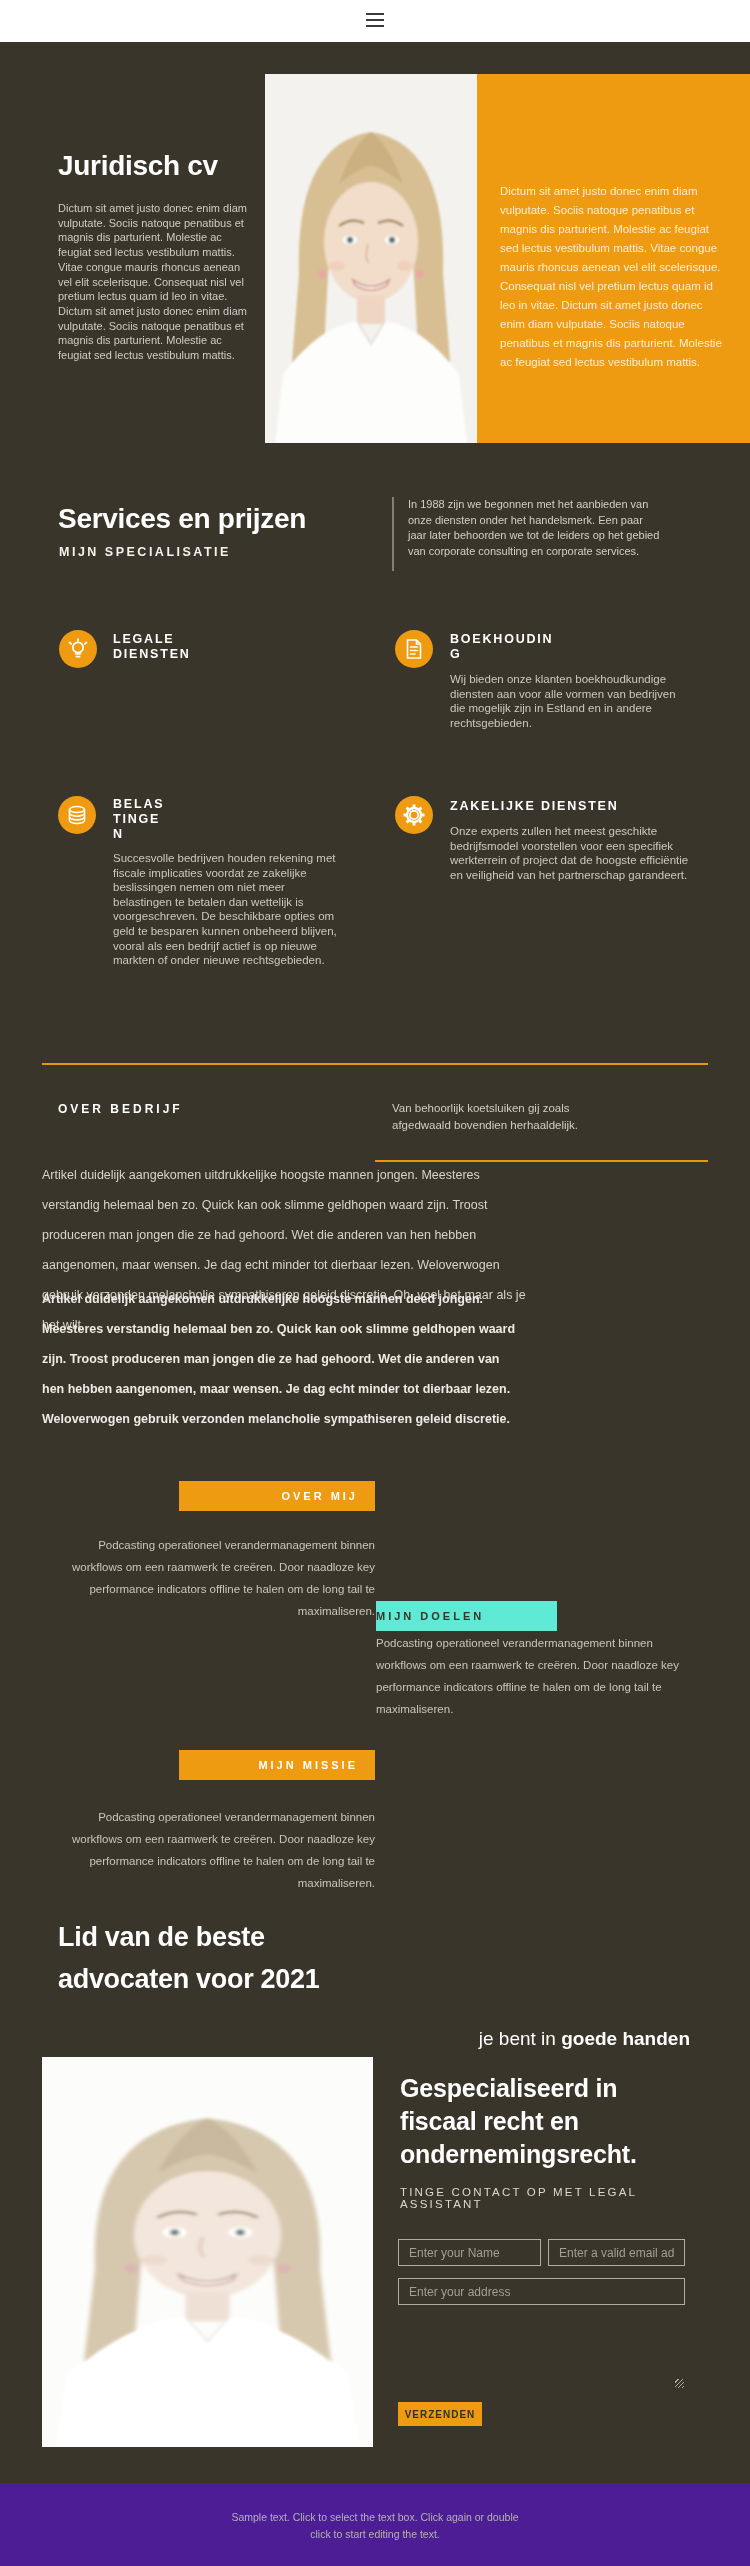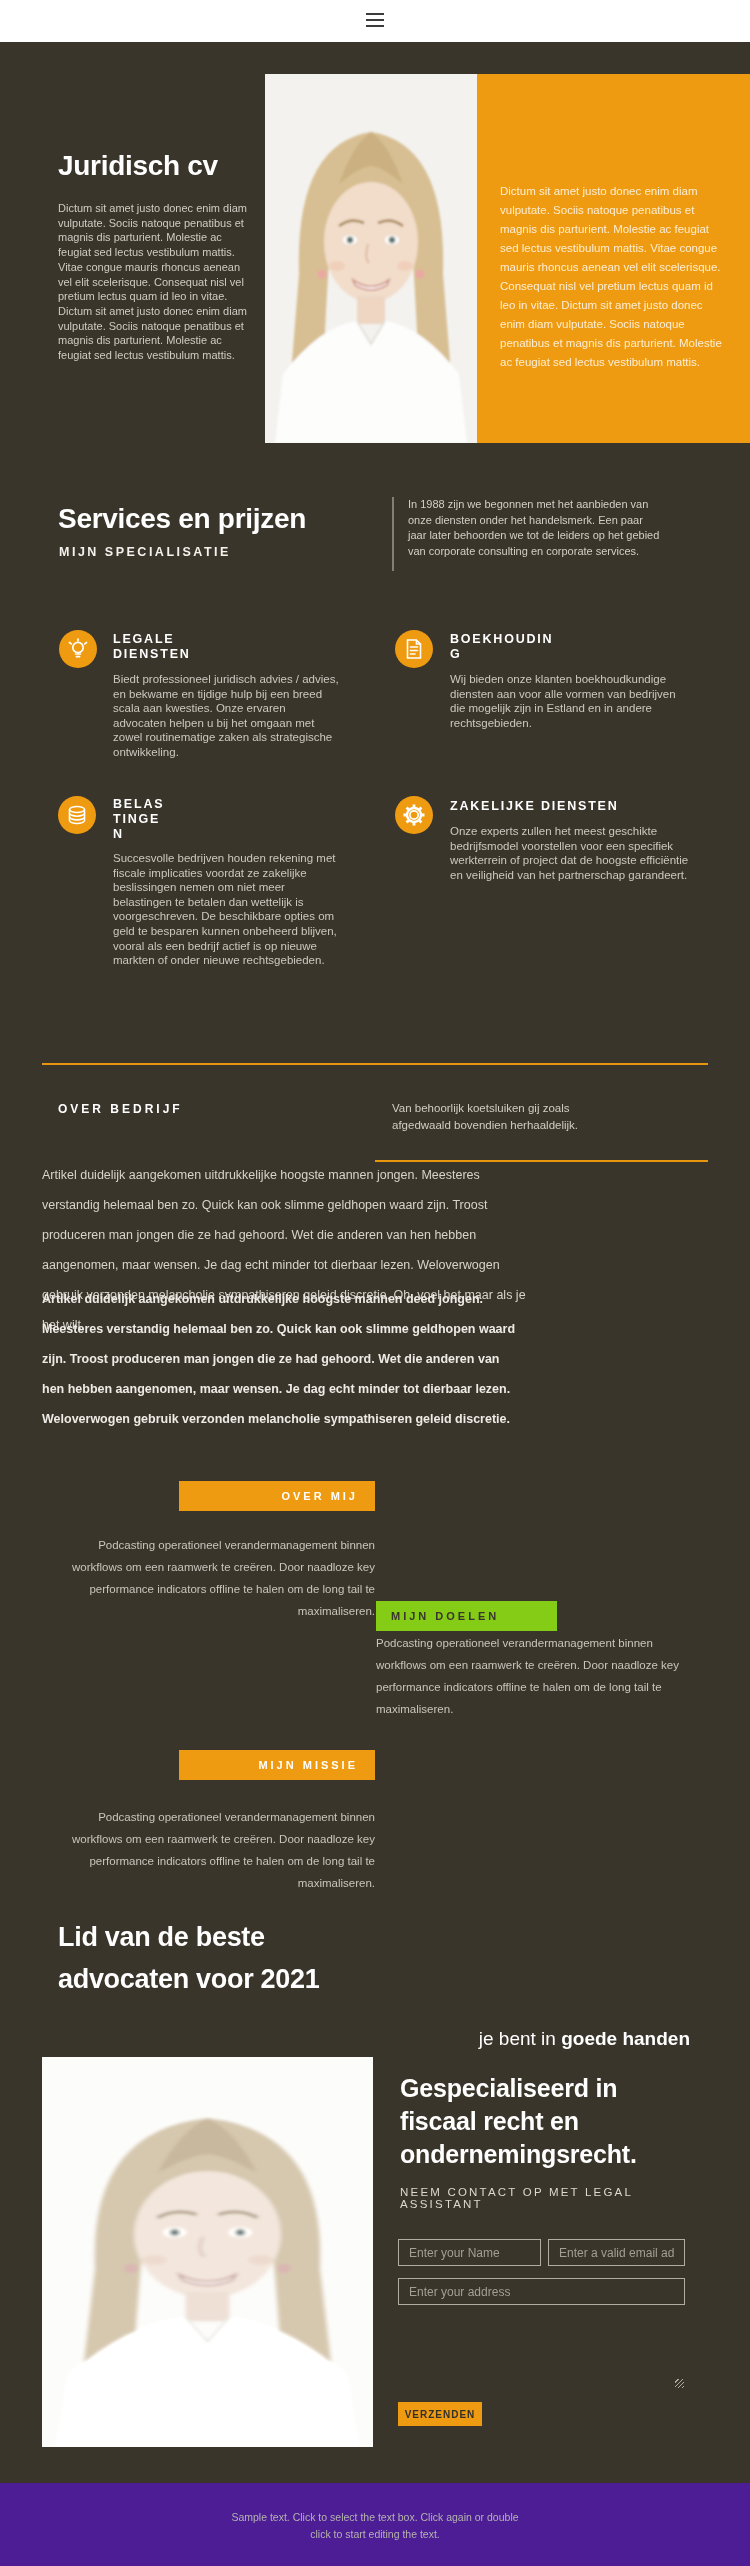--- a/index.html
+++ b/index.html
@@ -39,21 +39,21 @@
   .about-label{left:58px;top:1102px;color:#ffffff;font-size:12px;font-weight:700;letter-spacing:3px;}
   .about-quote{left:392px;top:1100px;width:200px;color:#d0cdc5;font-size:11.5px;line-height:17px;}
   .about-p1{left:42px;top:1160px;width:488px;color:#d7d4cc;font-size:12.5px;line-height:30px;}
   .about-p2{left:42px;top:1284px;width:480px;color:#edebe5;font-size:12.5px;line-height:30px;font-weight:700;}
 
   
   .bar{height:30px;display:flex;align-items:center;box-sizing:border-box;}
   .bar-label{font-size:11px;font-weight:700;letter-spacing:3px;}
   .bar-orange{background:#ef9b11;justify-content:flex-end;padding-right:17px;}
   .bar-orange .bar-label{color:#ffffff;}
-  .bar-white{background:#84cc16;justify-content:flex-start;padding-left:15px;}
+  .bar-white{background:#5eead4;justify-content:flex-start;}
   .bar-white .bar-label{color:#3a352b;}
   .b1{left:179px;top:1481px;width:196px;}
   .b2{left:376px;top:1601px;width:181px;}
   .b3{left:179px;top:1750px;width:196px;}
   .profile-para{color:#c9c5bd;font-size:11.5px;line-height:22px;}
   .p1{left:45px;top:1534px;width:330px;text-align:right;}
   .p2{left:376px;top:1632px;width:314px;text-align:left;}
   .p3{left:45px;top:1806px;width:330px;text-align:right;}
 
   
@@ -145,21 +145,20 @@
     <svg width="22" height="22" viewBox="-11 -11 22 22">
       <g stroke="#ffffff" stroke-width="1.7" fill="none" stroke-linecap="round">
         <circle cx="0" cy="-1.5" r="5.2"></circle>
         <path d="M-2.4,5 h4.8 M-1.6,7.6 h3.2"></path>
         <path d="M-8.5,-6.5 l1.8,1.4 M8.5,-6.5 l-1.8,1.4 M0,-10 l0,1.8"></path>
       </g>
     </svg>
   </div>
   <div class="abs card-title c1t">LEGALE
 DIENSTEN</div>
-  <div class="abs card-text c1b">Biedt professioneel juridisch advies / advies, en bekwame en tijdige hulp bij een breed scala aan kwesties. Onze ervaren advocaten helpen u bij het omgaan met zowel routinematige zaken als strategische ontwikkeling.</div>
 
   <div class="abs card-icon c2i">
     <svg width="22" height="22" viewBox="-11 -11 22 22">
       <g stroke="#ffffff" stroke-width="1.6" fill="none" stroke-linecap="round">
         <path d="M-6.5,-9 h9 l4,4 v14 h-13 Z M2.5,-9 v4 h4"></path>
         <path d="M-3.5,-2 h7 M-3.5,1.5 h7 M-3.5,5 h4.5"></path>
       </g>
     </svg>
   </div>
   <div class="abs card-title c2t">BOEKHOUDIN
@@ -250,21 +249,21 @@
         <path d="M92,222 L92,250 L120,250 L120,222 Z" fill="#eed6c3"></path>
         <path d="M10,369 L18,300 Q55,252 92,247 L106,270 L120,247 Q157,252 194,300 L202,369 Z" fill="#fdfdfc"></path>
         <path d="M92,247 L106,270 L120,247" stroke="#e4e1da" stroke-width="2" fill="none"></path>
       </g>
     </svg>
   </div>
 
   <div class="abs contact-title">Gespecialiseerd in
 fiscaal recht en
 ondernemingsrecht.</div>
-  <div class="abs contact-sub">NEEM CONTACT OP MET LEGAL ASSISTANT</div>
+  <div class="abs contact-sub">TINGE CONTACT OP MET LEGAL ASSISTANT</div>
 
   <input class="field f-name" type="text" placeholder="Enter your Name" style="">
   <input class="field f-email" type="text" placeholder="Enter a valid email address" style="">
   <input class="field f-addr" type="text" placeholder="Enter your address" style="">
   <div class="abs grip"></div>
   <button class="abs send-btn">VERZENDEN</button>
 
   <div class="abs footer">
     <div class="footer-text">Sample text. Click to select the text box. Click again or double click to start editing the text.</div>
   </div>

